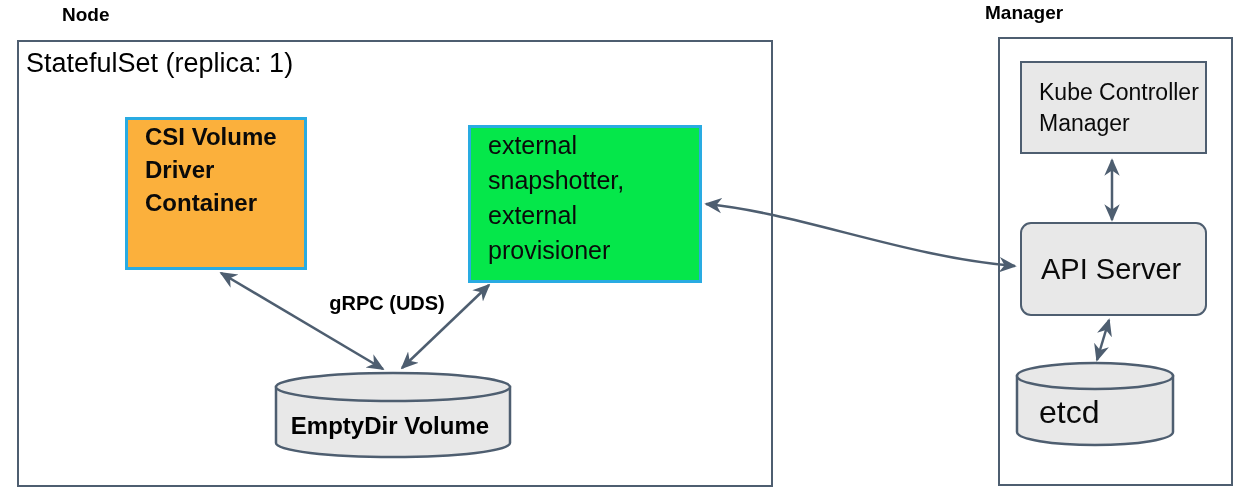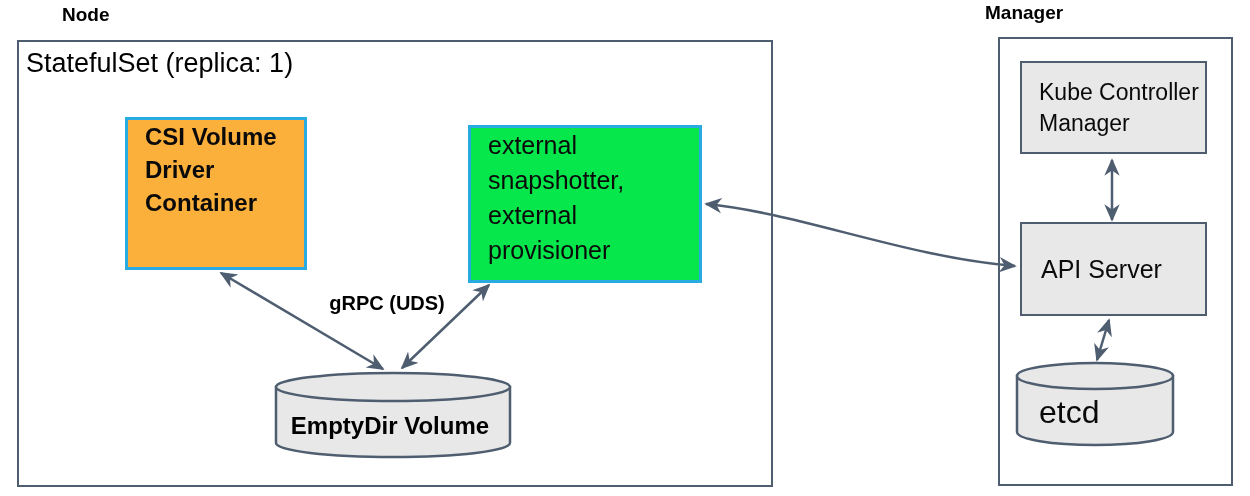--- a/index.html
+++ b/index.html
@@ -61,22 +61,23 @@
     display: flex;
     align-items: center;
   }
   .kcm-box {
     font-size: 23px;
     line-height: 31px;
     padding-left: 17px;
     padding-right: 0;
   }
   .api-box {
-    font-size: 25px;
+    font-size: 29px;
     padding-left: 19px;
+    border-radius: 11px;
   }
   .edge-label {
     font-weight: 700;
     text-align: center;
     color: #000;
   }
   .grpc-label { font-size: 20px; width: 170px; }
   .emptydir-label { font-size: 24px; width: 200px; }
   .etcd-label { font-size: 32px; font-weight: 400; text-align: left; }
   svg.layer { position: absolute; left: 0; top: 0; pointer-events: none; }

